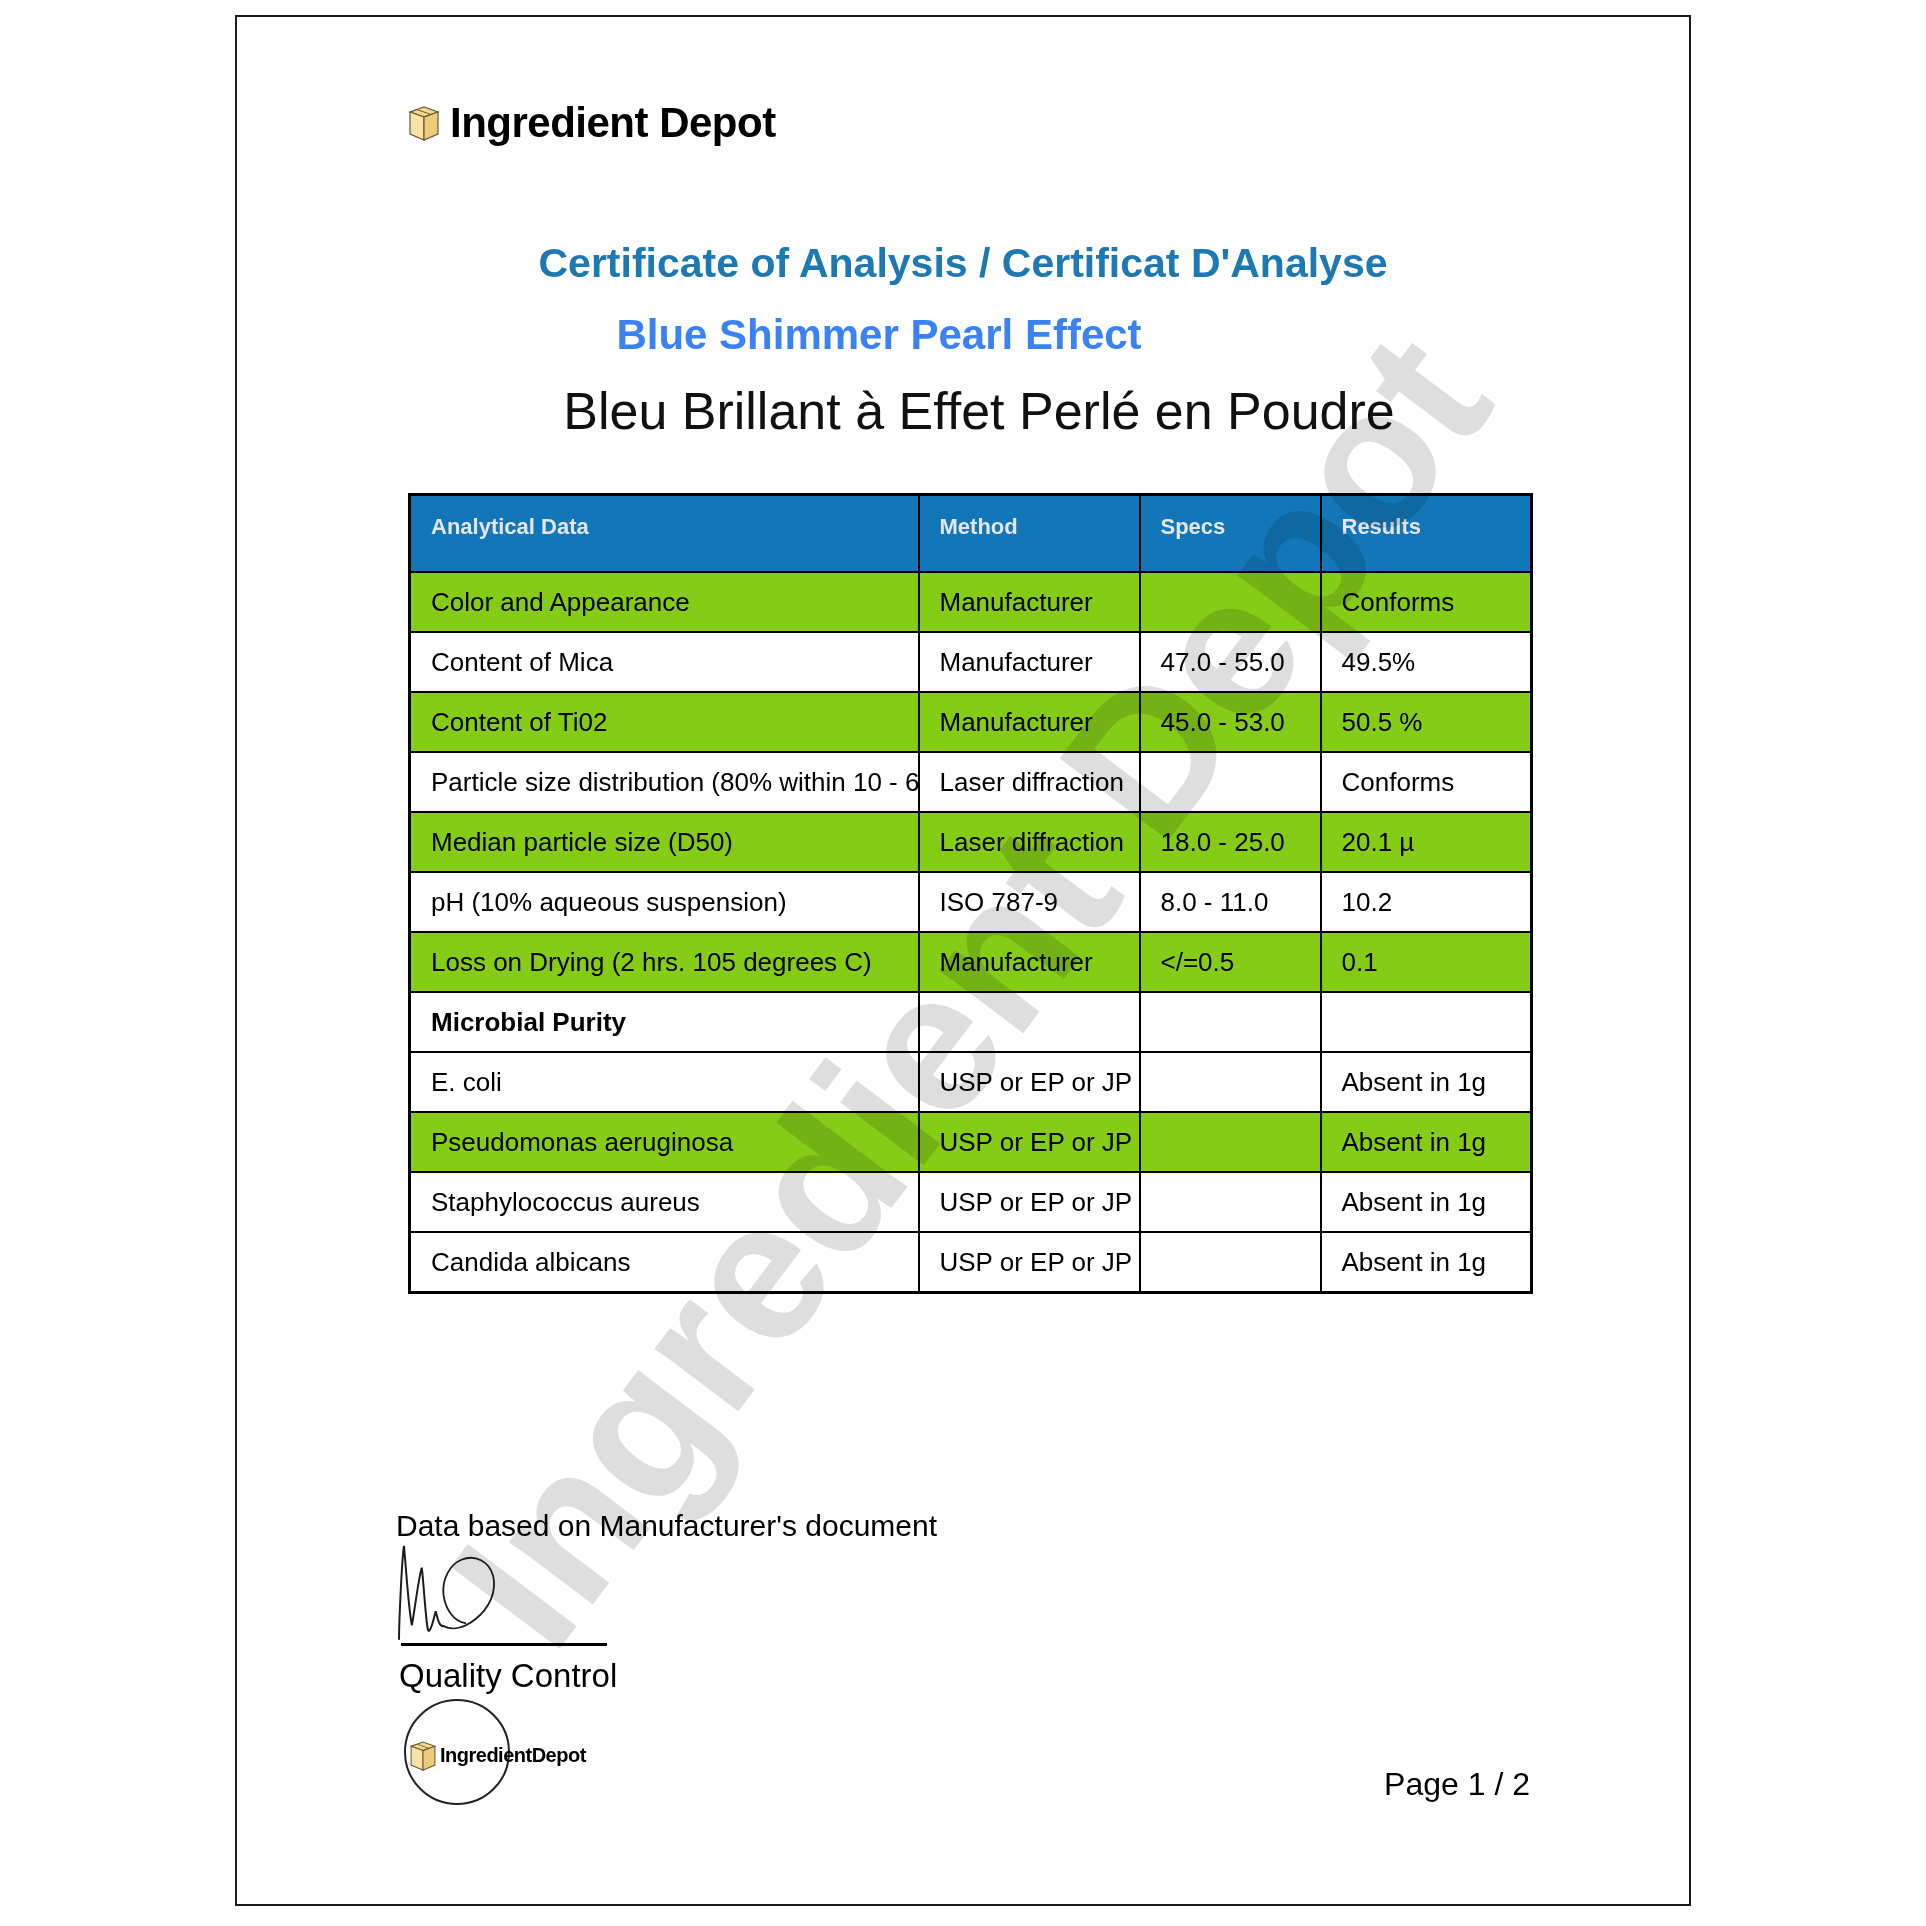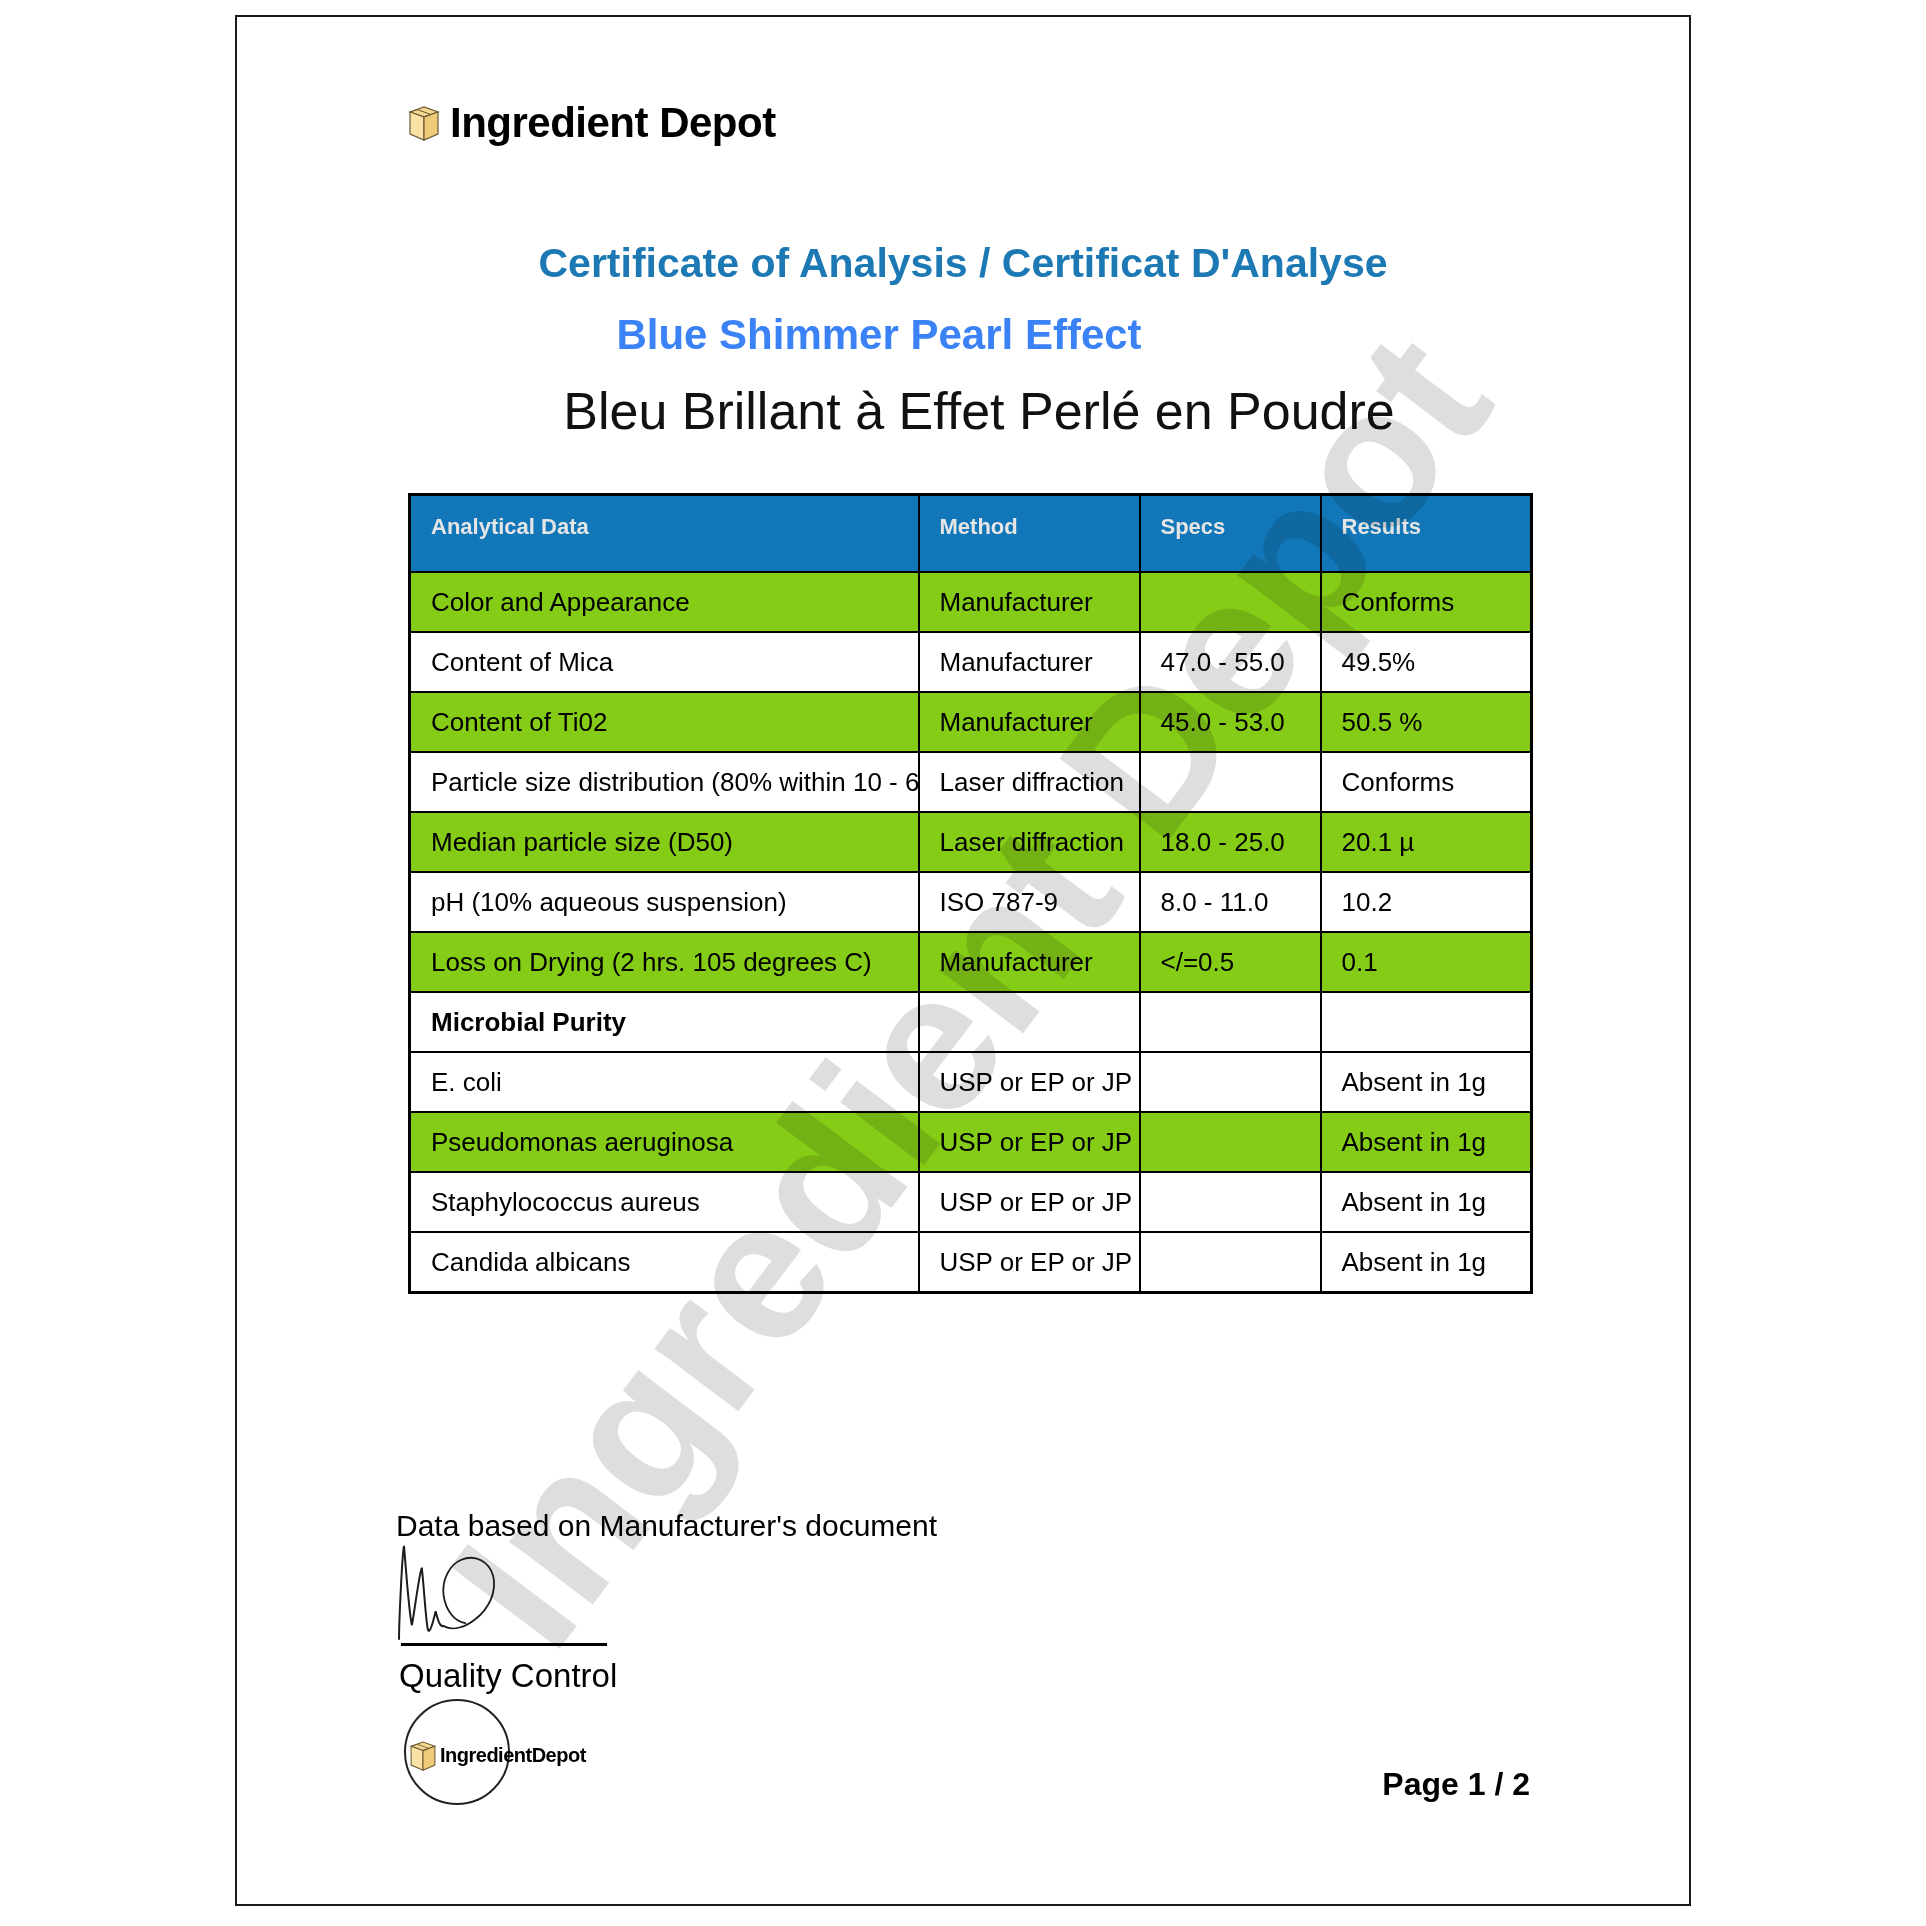--- a/index.html
+++ b/index.html
@@ -17,21 +17,21 @@
   table.coa td{font-size:26px;height:58px;padding:0 6px 0 20px;vertical-align:middle;background:#fff;overflow:hidden;white-space:nowrap;}
   table.coa tr.gray td{background:#84cc16;margin-top:36px;}
   table.coa td.bold{font-weight:bold;}
   .col-a{width:509px;} .col-m{width:221px;} .col-s{width:181px;} .col-r{width:211px;}
   .note{position:absolute;left:396px;top:1509px;font-size:30px;}
   .signature{position:absolute;left:394px;top:1540px;}
   .sig-line{position:absolute;left:401px;top:1643px;width:206px;height:3px;background:#000;}
   .qc{position:absolute;left:399px;top:1657px;font-size:33px;}
   .stamp{position:absolute;left:404px;top:1699px;width:106px;height:106px;border:2px solid #222;border-radius:50%;box-sizing:border-box;display:flex;flex-direction:row;align-items:center;justify-content:flex-start;padding-top:7px;background:#fff;}
   .stamp-line{font-size:20px;font-weight:bold;line-height:23px;letter-spacing:-0.5px;}
-  .page-num{position:absolute;left:1134px;top:1766px;width:396px;text-align:right;font-size:32px;font-weight:bold;}
+  .page-num{position:absolute;left:1134px;top:1766px;width:396px;text-align:right;font-size:32px;font-weight:normal;}
   .watermark{position:absolute;left:970px;top:990px;transform:translate(-50%,-50%) rotate(-53deg);font-size:198px;font-weight:bold;color:#dedede;white-space:nowrap;mix-blend-mode:multiply;pointer-events:none;z-index:9;letter-spacing:0px;}
 </style>
 </head>
 <body>
 
 <div class="page-border"></div>
 
 <div class="logo">
   <span>
     <svg width="40" height="42" viewBox="0 0 40 42">

